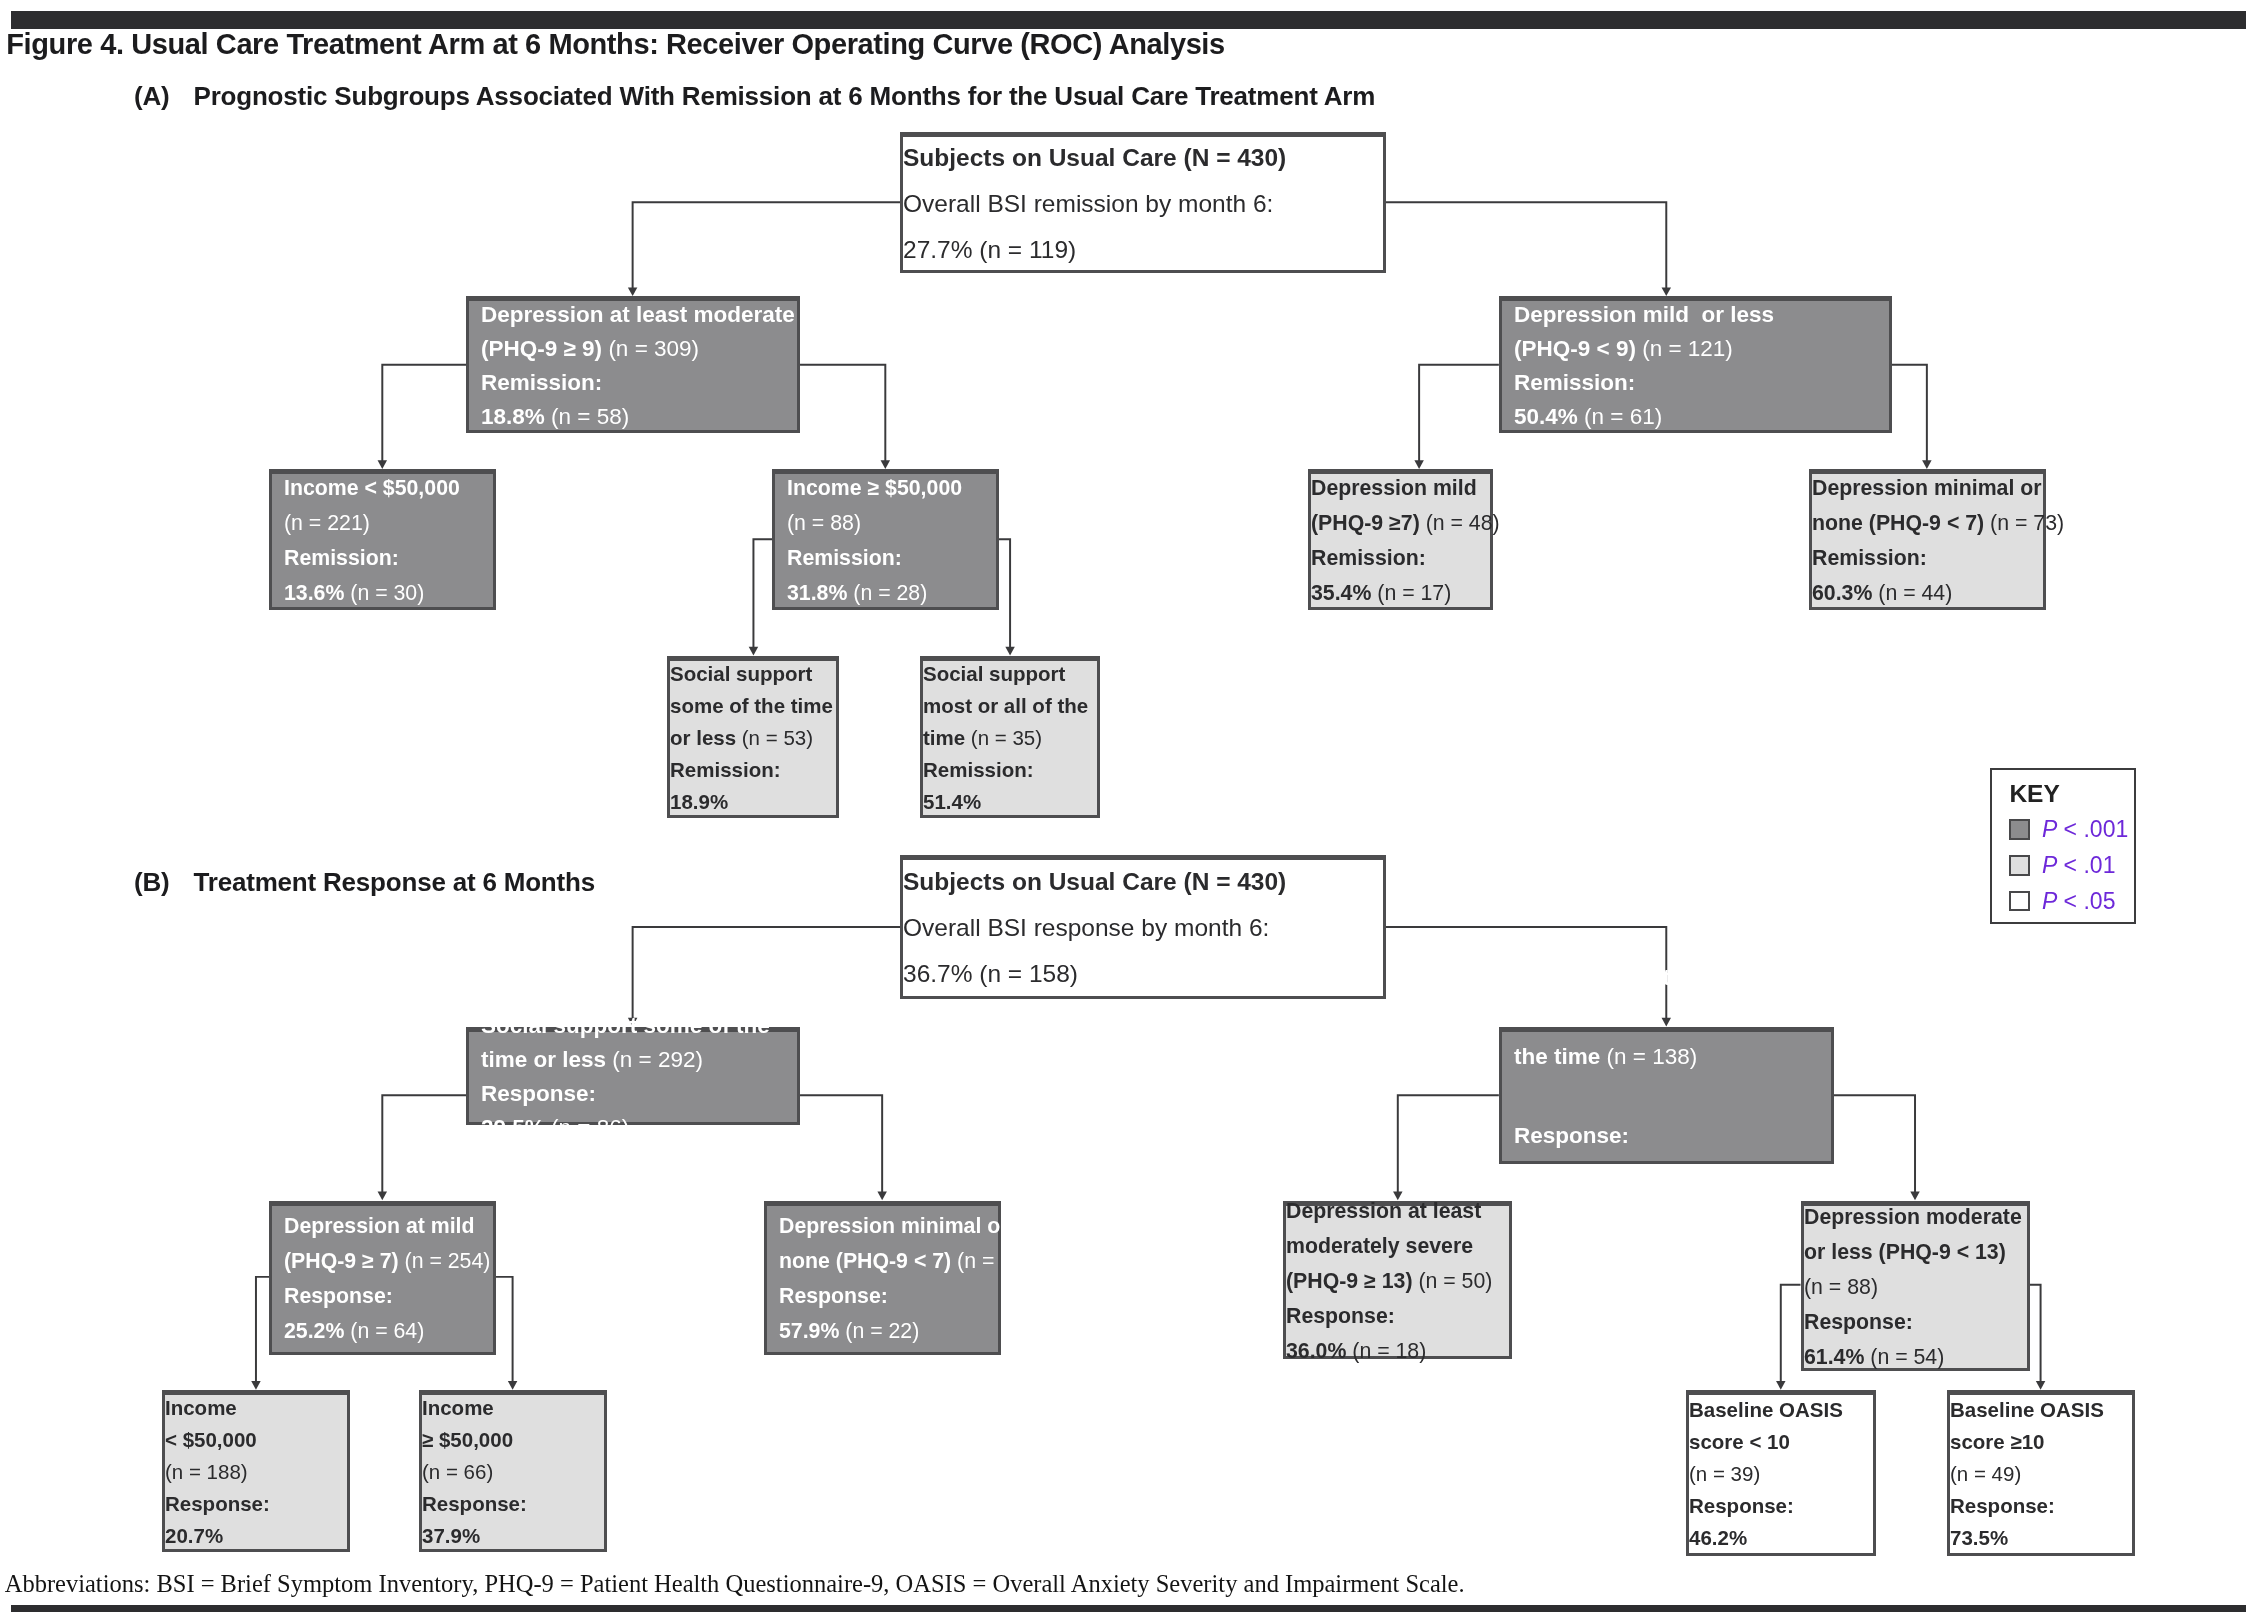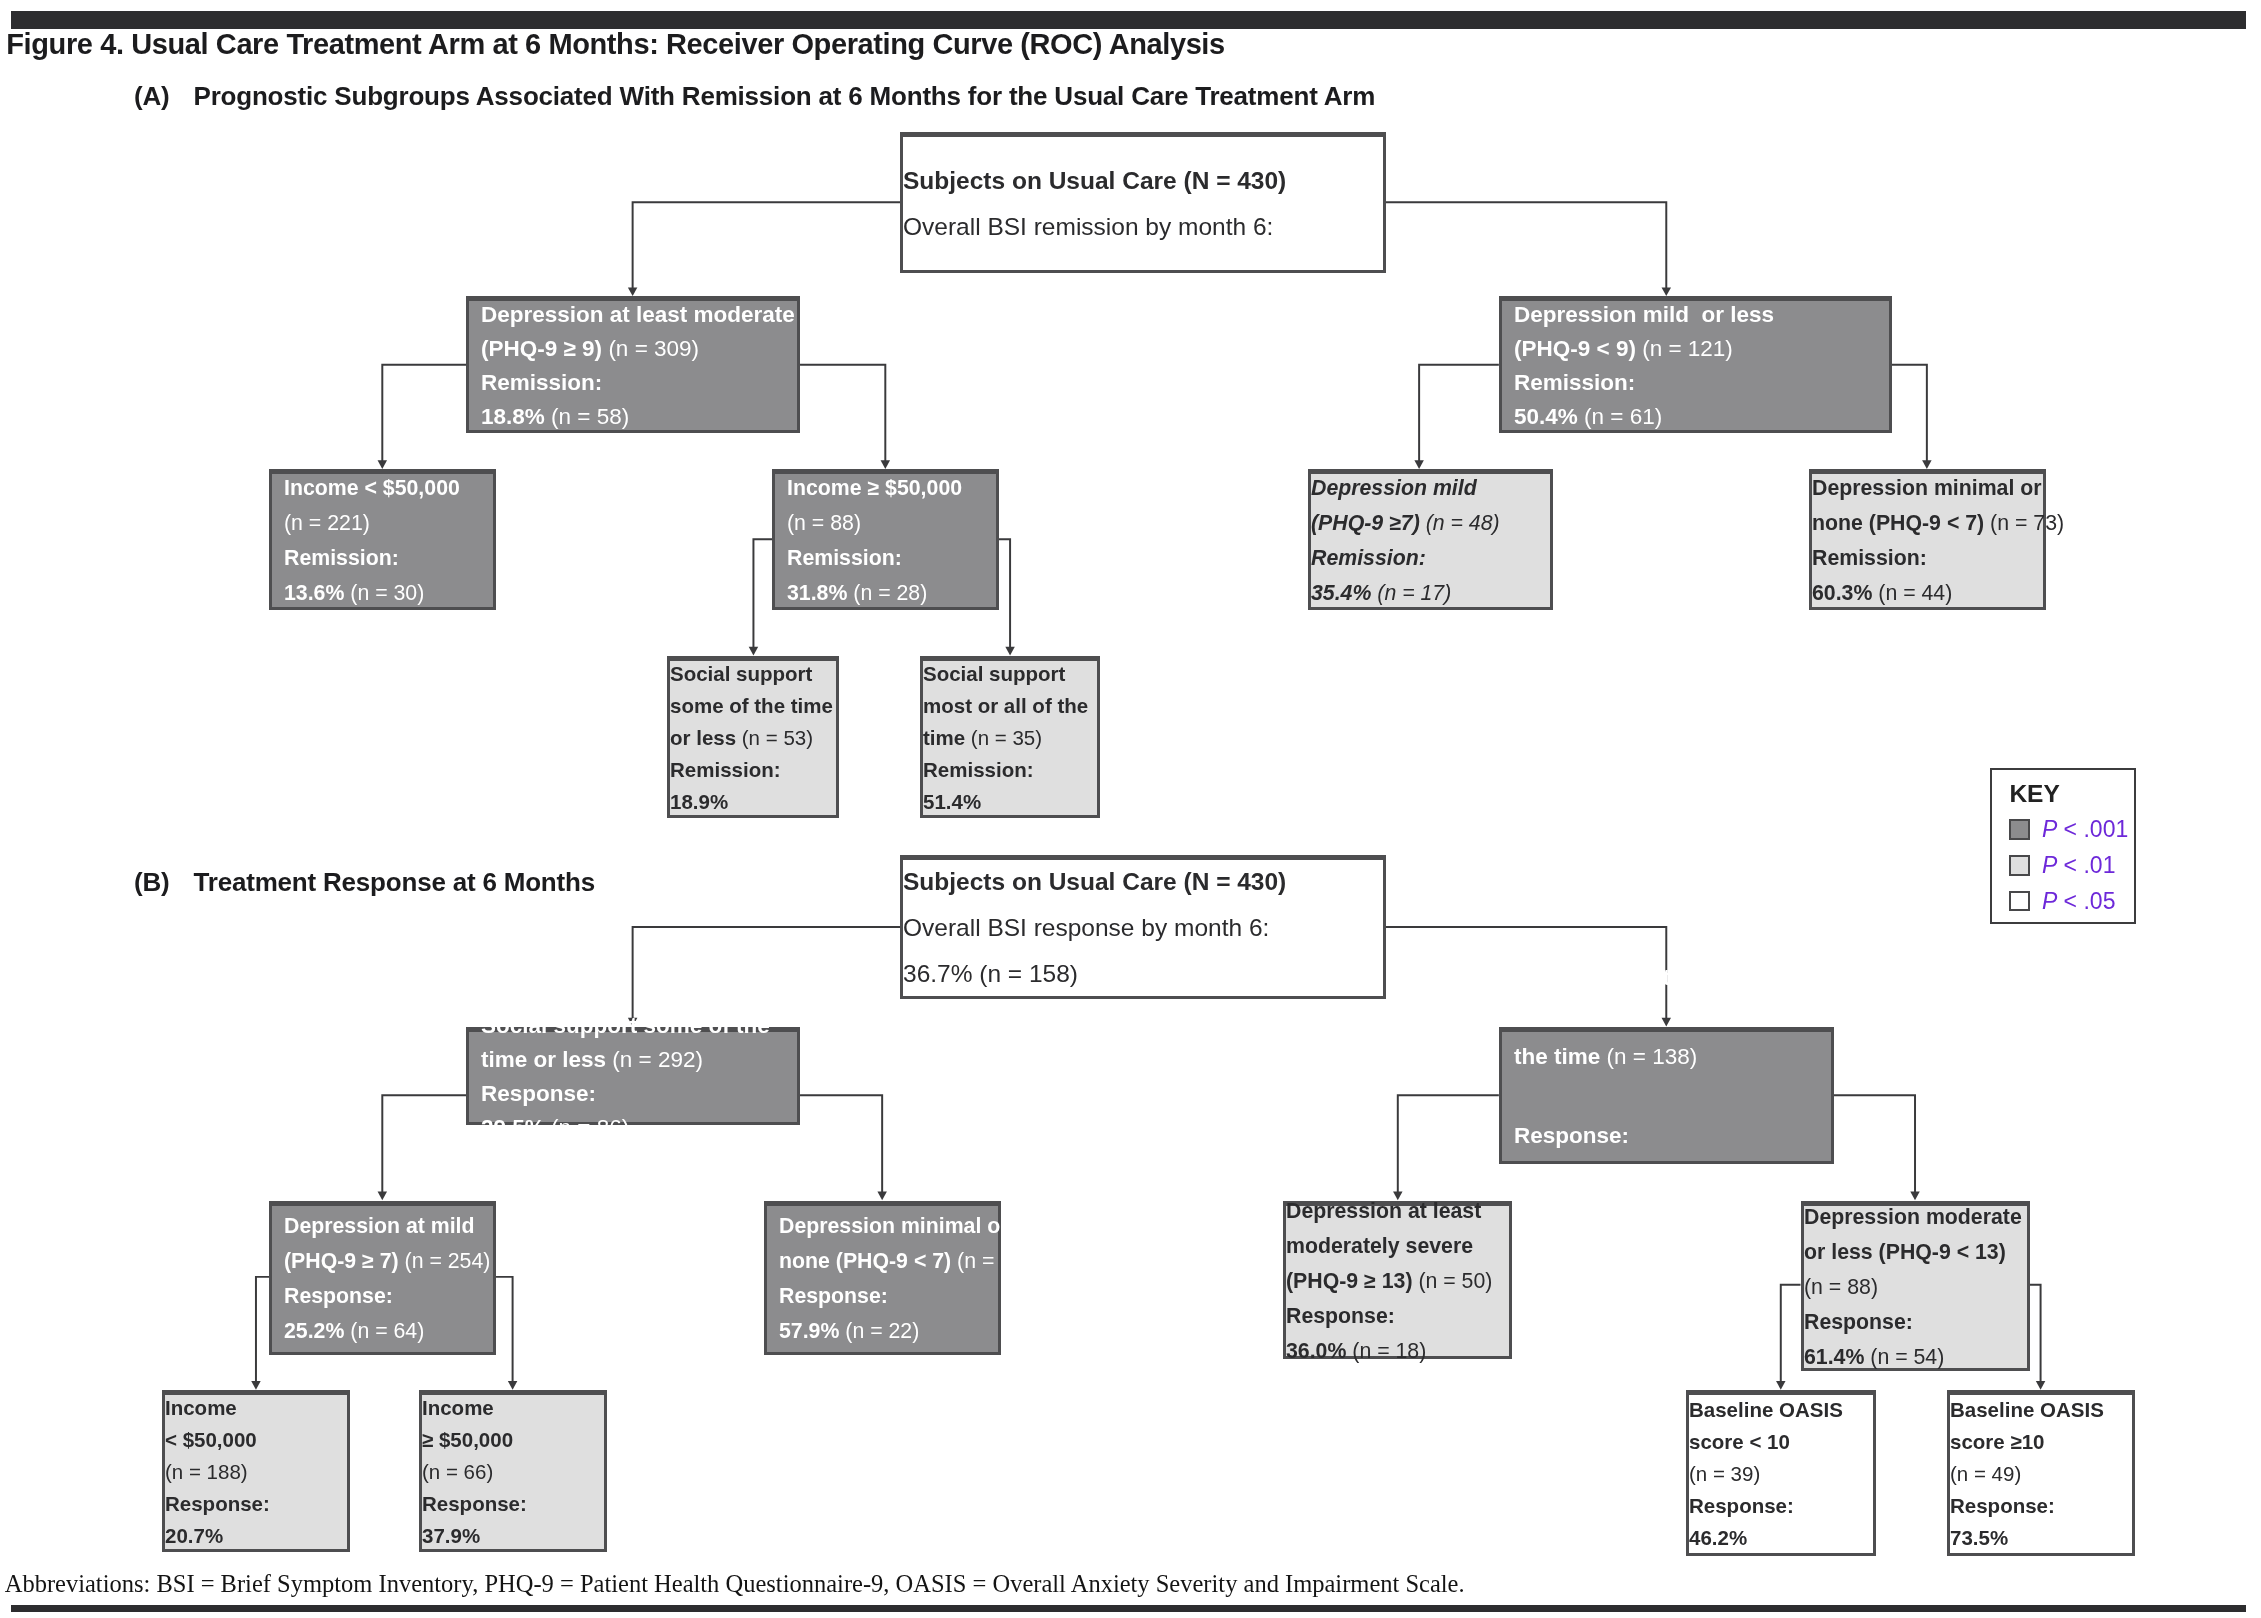--- a/index.html
+++ b/index.html
@@ -85,20 +85,21 @@
       <path d="M 2280 1627 L 2255 1627 L 2255 1751" fill="none" stroke="#3a3a3c" stroke-width="2.5"></path>
       <polygon points="2249,1749 2261,1749 2255,1760" fill="#3a3a3c"></polygon>
       <path d="M 2570 1627 L 2584 1627 L 2584 1751" fill="none" stroke="#3a3a3c" stroke-width="2.5"></path>
       <polygon points="2578,1749 2590,1749 2584,1760" fill="#3a3a3c"></polygon>
     </svg>
 
   <div id="nodes">
       <div class="node v-white t-root" style="left: 900px; top: 132px; width: 486px; height: 141px;">
         <div class="ln"><span class="b">Subjects on Usual Care (N = 430)</span></div>
         <div class="ln"><span>Overall BSI remission by month 6:</span></div>
+        <div class="ln"><span>27.7% (n = 119)</span></div>
       </div>
       <div class="node v-dark t-l2" style="left: 466px; top: 296px; width: 334px; height: 137px;">
         <div class="ln"><span class="b">Depression at least moderate</span></div>
         <div class="ln"><span class="b">(PHQ-9 ≥ 9) </span><span>(n = 309)</span></div>
         <div class="ln"><span class="b">Remission:</span></div>
         <div class="ln"><span class="b">18.8% </span><span>(n = 58)</span></div>
       </div>
       <div class="node v-dark t-l2" style="left: 1499px; top: 296px; width: 393px; height: 137px;">
         <div class="ln"><span class="b">Depression mild&nbsp; or less</span></div>
         <div class="ln"><span class="b">(PHQ-9 &lt; 9) </span><span>(n = 121)</span></div>
@@ -110,21 +111,21 @@
         <div class="ln"><span>(n = 221)</span></div>
         <div class="ln"><span class="b">Remission:</span></div>
         <div class="ln"><span class="b">13.6% </span><span>(n = 30)</span></div>
       </div>
       <div class="node v-dark t-l3" style="left: 772px; top: 469px; width: 227px; height: 141px;">
         <div class="ln"><span class="b">Income ≥ $50,000</span></div>
         <div class="ln"><span>(n = 88)</span></div>
         <div class="ln"><span class="b">Remission:</span></div>
         <div class="ln"><span class="b">31.8% </span><span>(n = 28)</span></div>
       </div>
-      <div class="node v-light t-l3" style="left: 1308px; top: 469px; width: 245px; height: 141px; font-style: italic;">
+      <div class="node v-light t-l3" style="left: 1308px; top: 469px; width: 185px; height: 141px;">
         <div class="ln"><span class="b">Depression mild</span></div>
         <div class="ln"><span class="b">(PHQ-9 ≥7) </span><span>(n = 48)</span></div>
         <div class="ln"><span class="b">Remission:</span></div>
         <div class="ln"><span class="b">35.4% </span><span>(n = 17)</span></div>
       </div>
       <div class="node v-light t-l3" style="left: 1809px; top: 469px; width: 237px; height: 141px;">
         <div class="ln"><span class="b">Depression minimal or</span></div>
         <div class="ln"><span class="b">none (PHQ-9 &lt; 7) </span><span>(n = 73)</span></div>
         <div class="ln"><span class="b">Remission:</span></div>
         <div class="ln"><span class="b">60.3% </span><span>(n = 44)</span></div>

